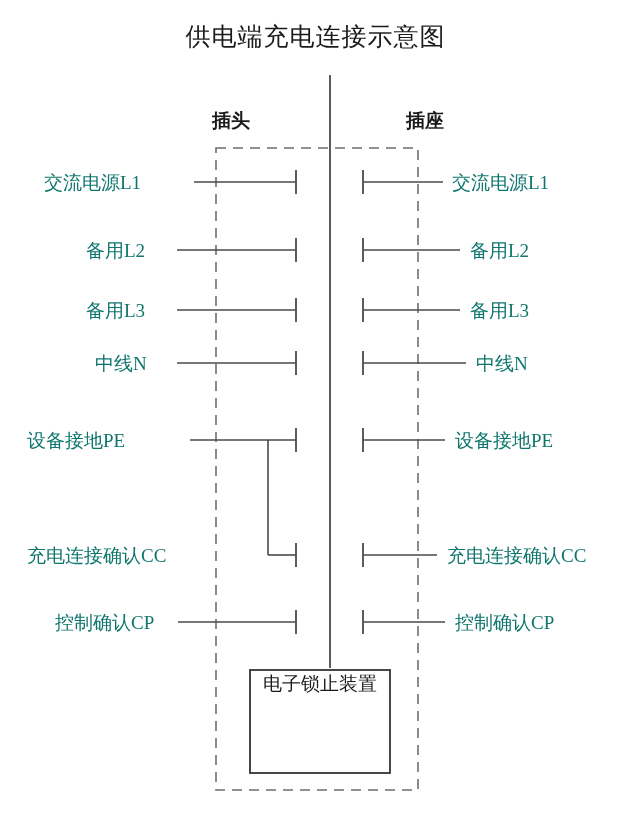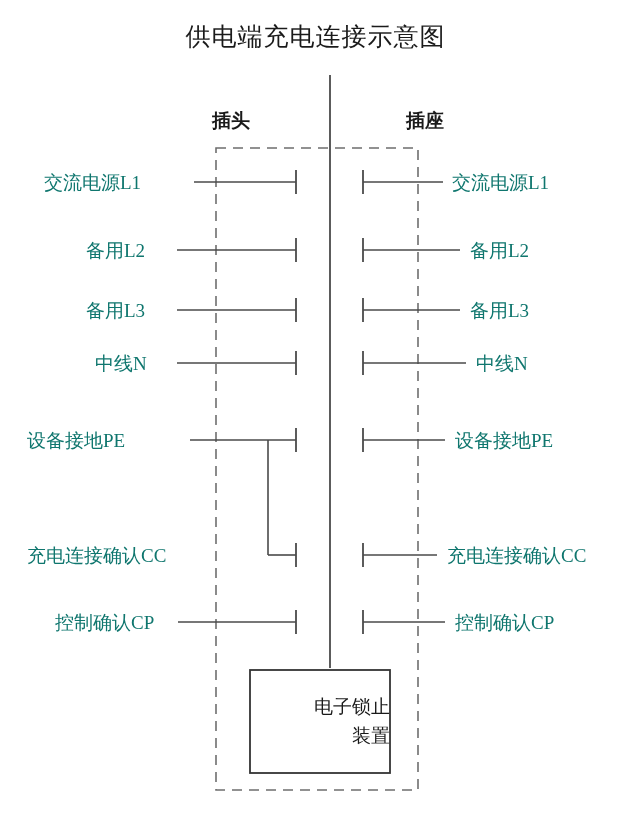--- a/index.html
+++ b/index.html
@@ -55,22 +55,22 @@
   .label-left  { text-align: right; transform: translateY(-50%); }
   .label-right { text-align: left;  transform: translateY(-50%); }
 
   #lock-box-text {
     position: absolute;
     left: 250px;
     top: 670px;
     width: 140px;
     height: 103px;
     display: flex;
-    flex-direction: column;
-    align-items: flex-end;
+    flex-direction: row;
+    align-items: flex-start;
     justify-content: center;
     font-size: 19px;
     line-height: 1.5;
     color: #1a1a1a;
   }
 </style>
 </head>
 <body>
 
 <div id="diagram-root">

